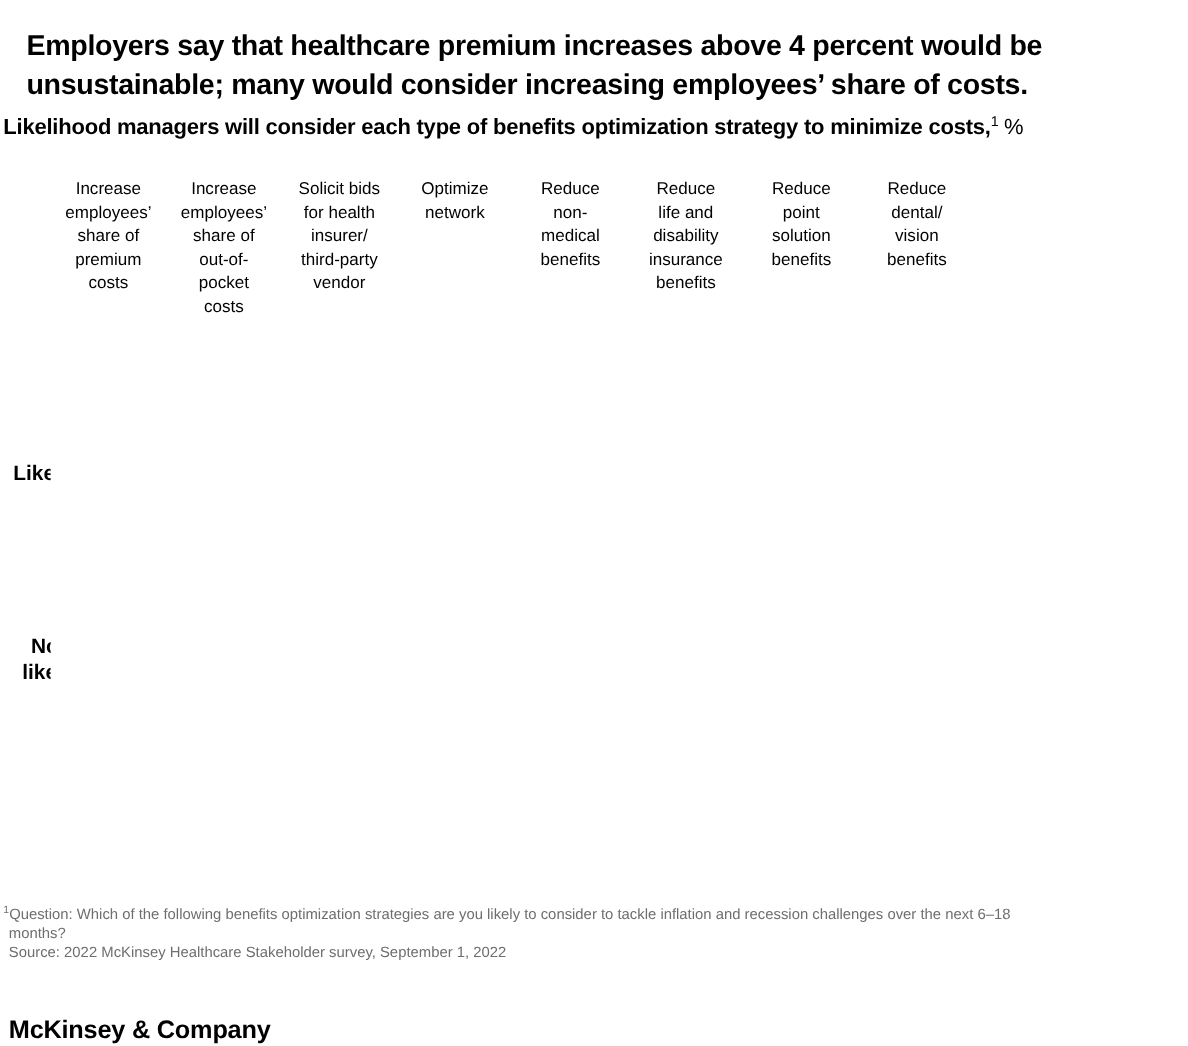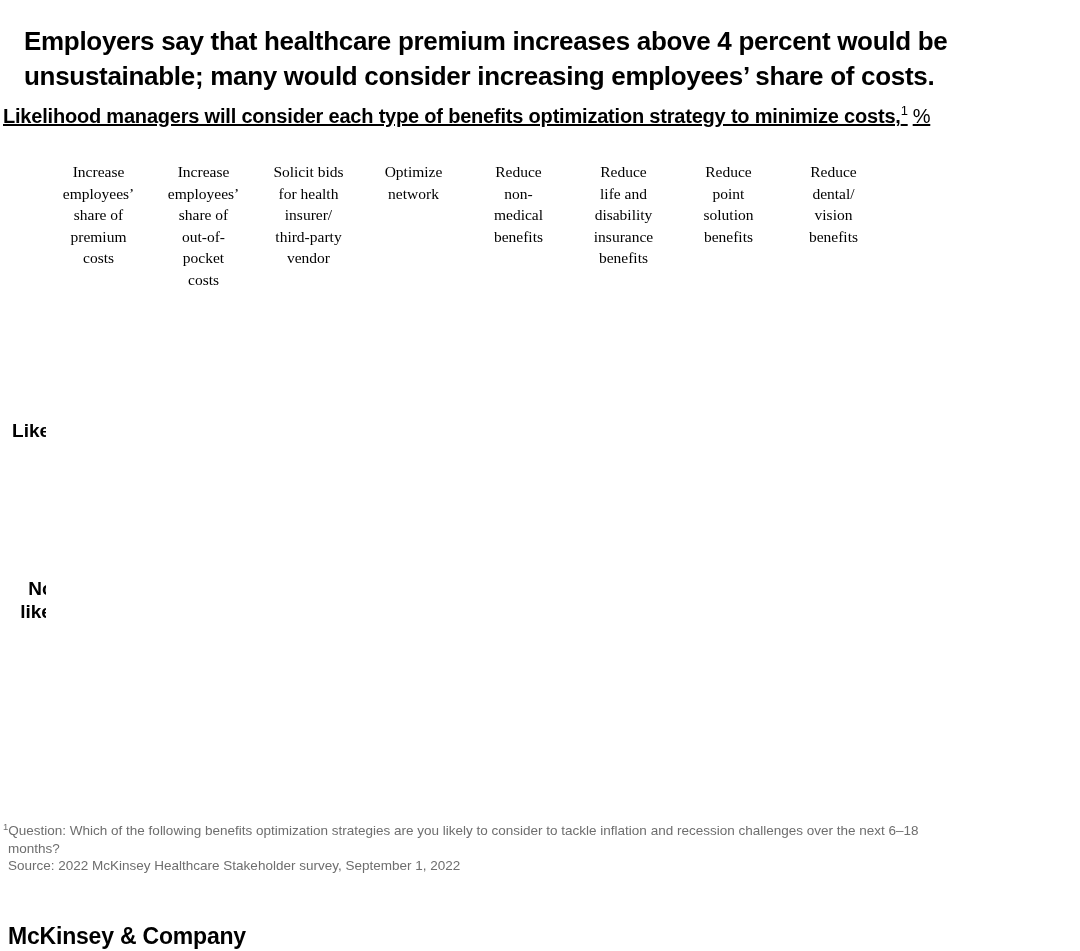--- a/index.html
+++ b/index.html
@@ -27,21 +27,20 @@
   .subtitle {
     position: absolute;
     left: 3px;
     top: 103px;
     width: 1076px;
     font-size: 20px;
     font-weight: bold;
     line-height: 26px;
     letter-spacing: -0.2px;
     white-space: nowrap;
-    text-decoration: underline;
   }
   .subtitle sup {
     font-weight: normal;
     font-size: 13px;
     line-height: 0;
   }
   .subtitle .unit {
     font-weight: normal;
     margin-left: 5px;
   }
@@ -51,21 +50,20 @@
     top: 161px;
     width: 1050px;
     display: grid;
     grid-template-columns: repeat(10, 105px);
   }
   .col-header {
     text-align: center;
     font-size: 15.5px;
     line-height: 21.5px;
     white-space: pre-line;
-    font-family: Liberation Serif, serif;
   }
   .row-label {
     position: absolute;
     font-weight: bold;
     font-size: 19px;
     line-height: 22.5px;
     text-align: center;
     white-space: pre-line;
   }
   .row-label.likely { left: 0; top: 420px; width: 78px; }

